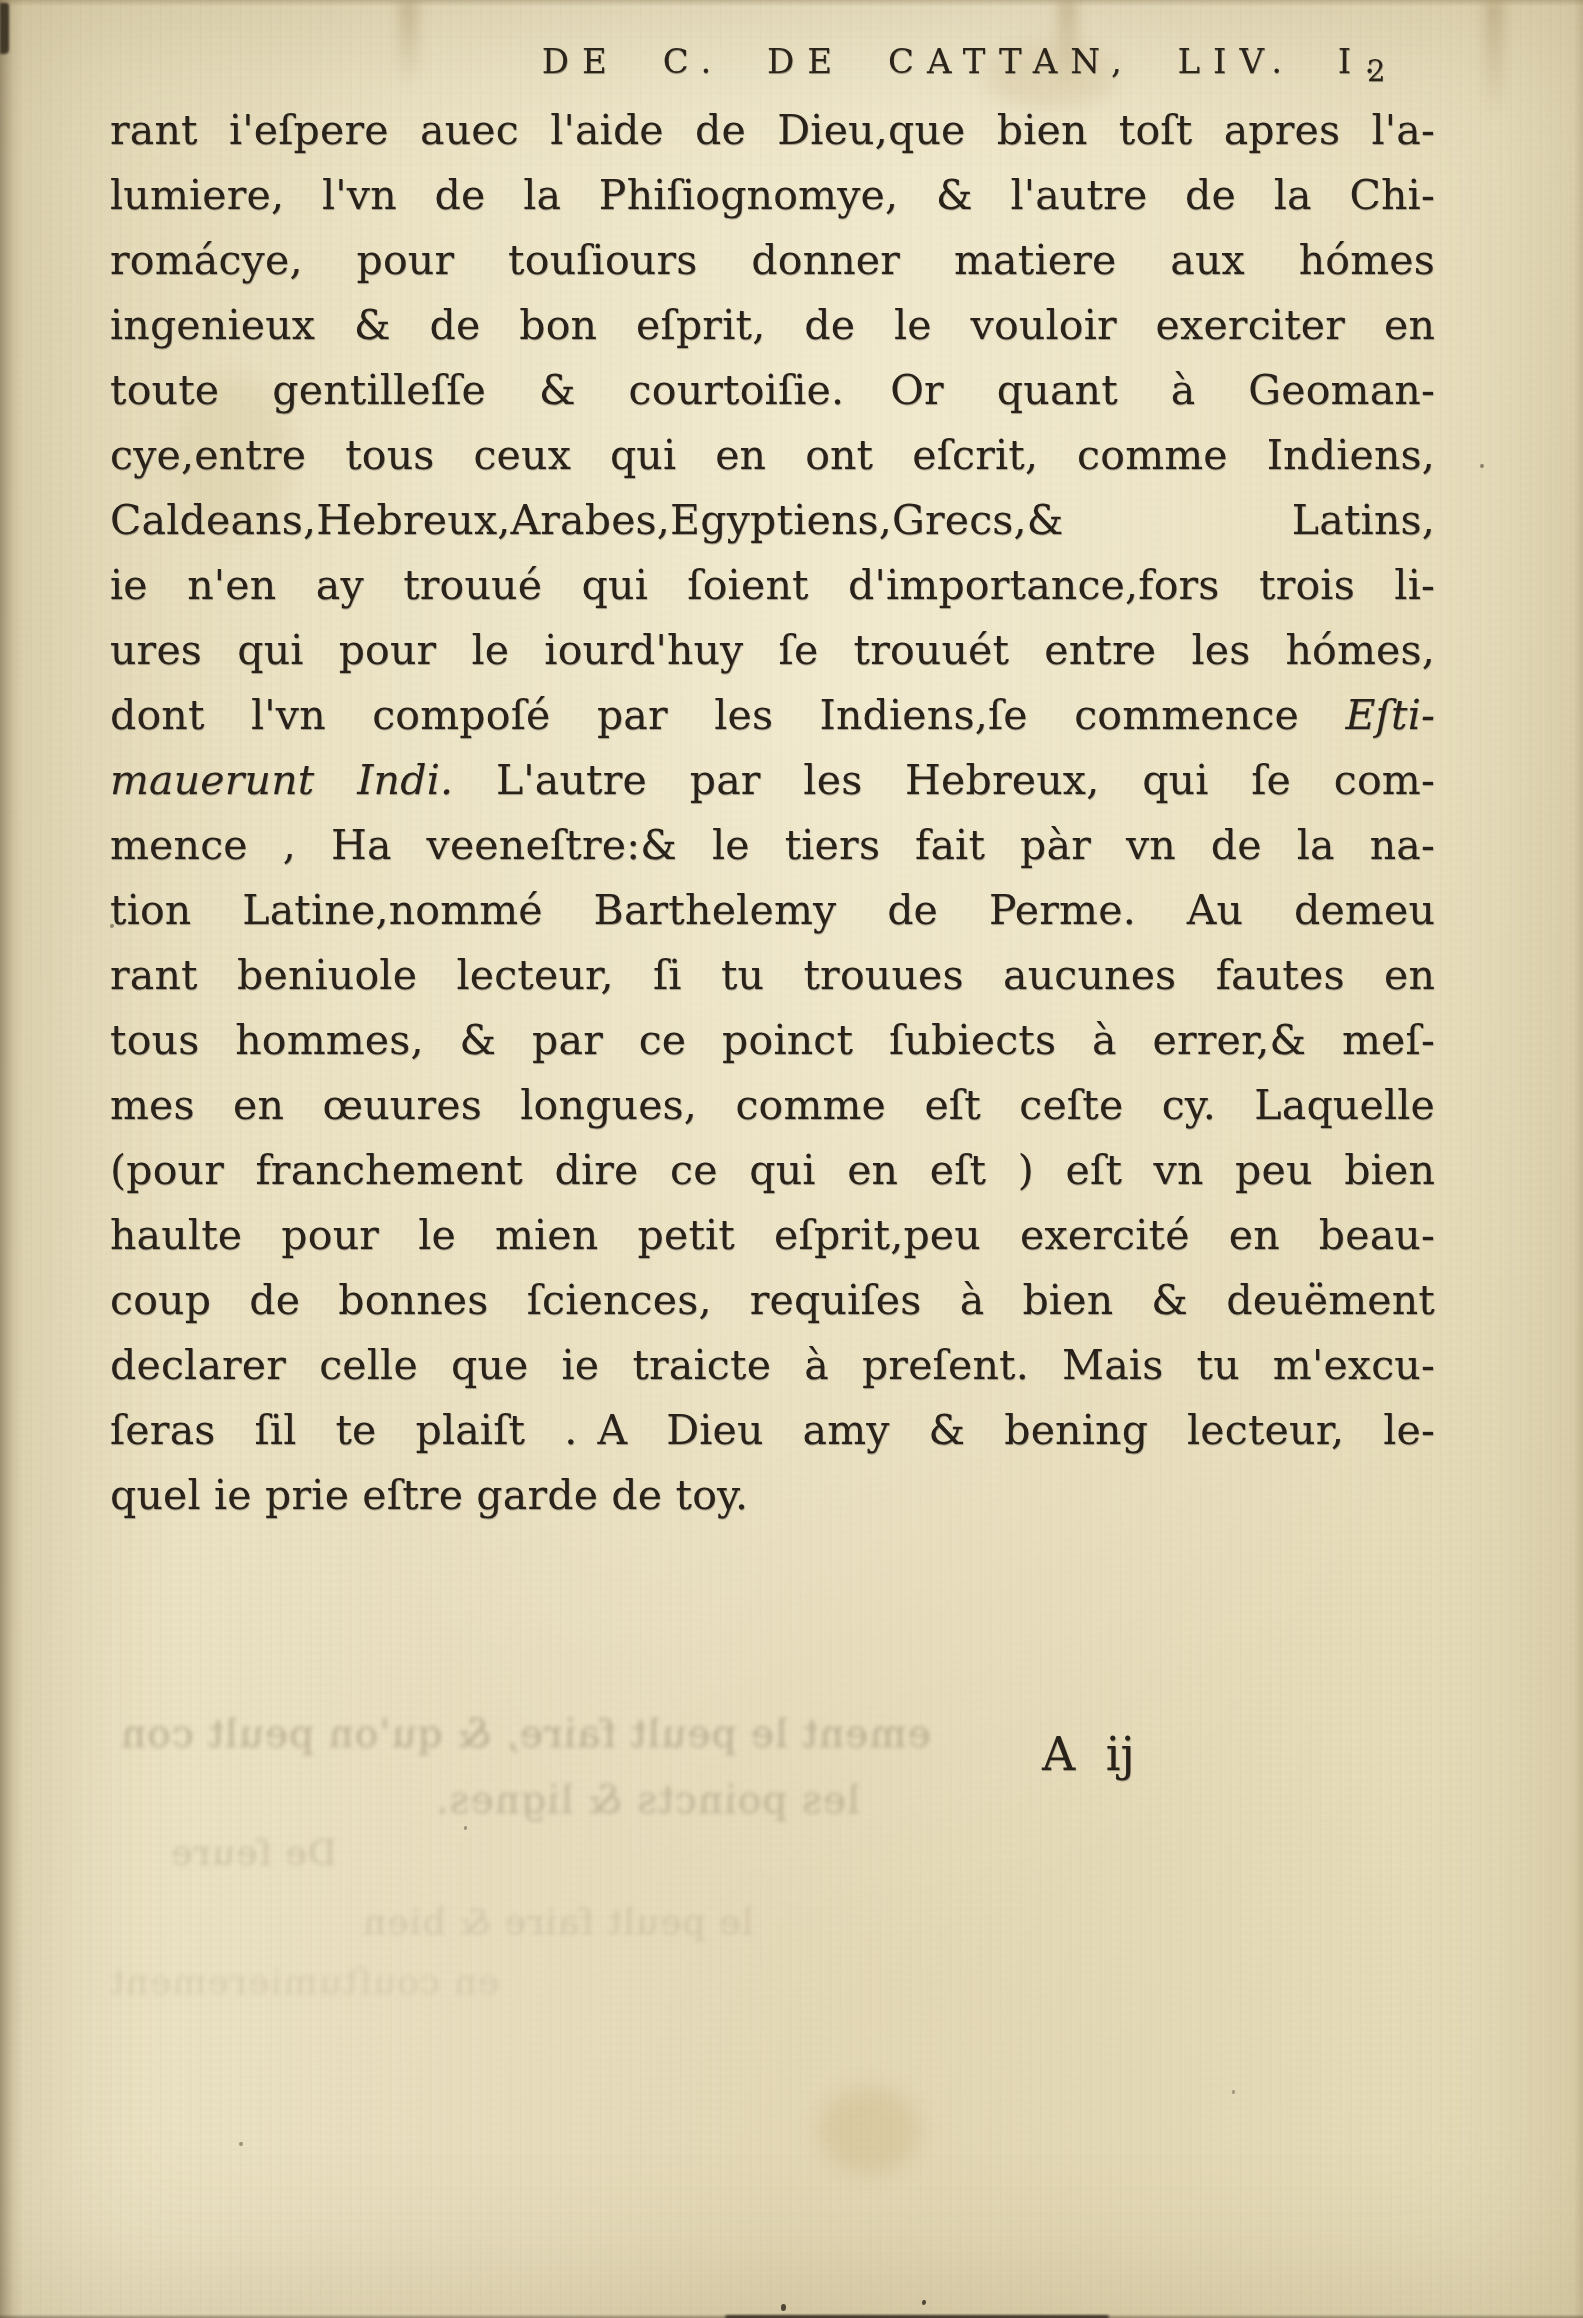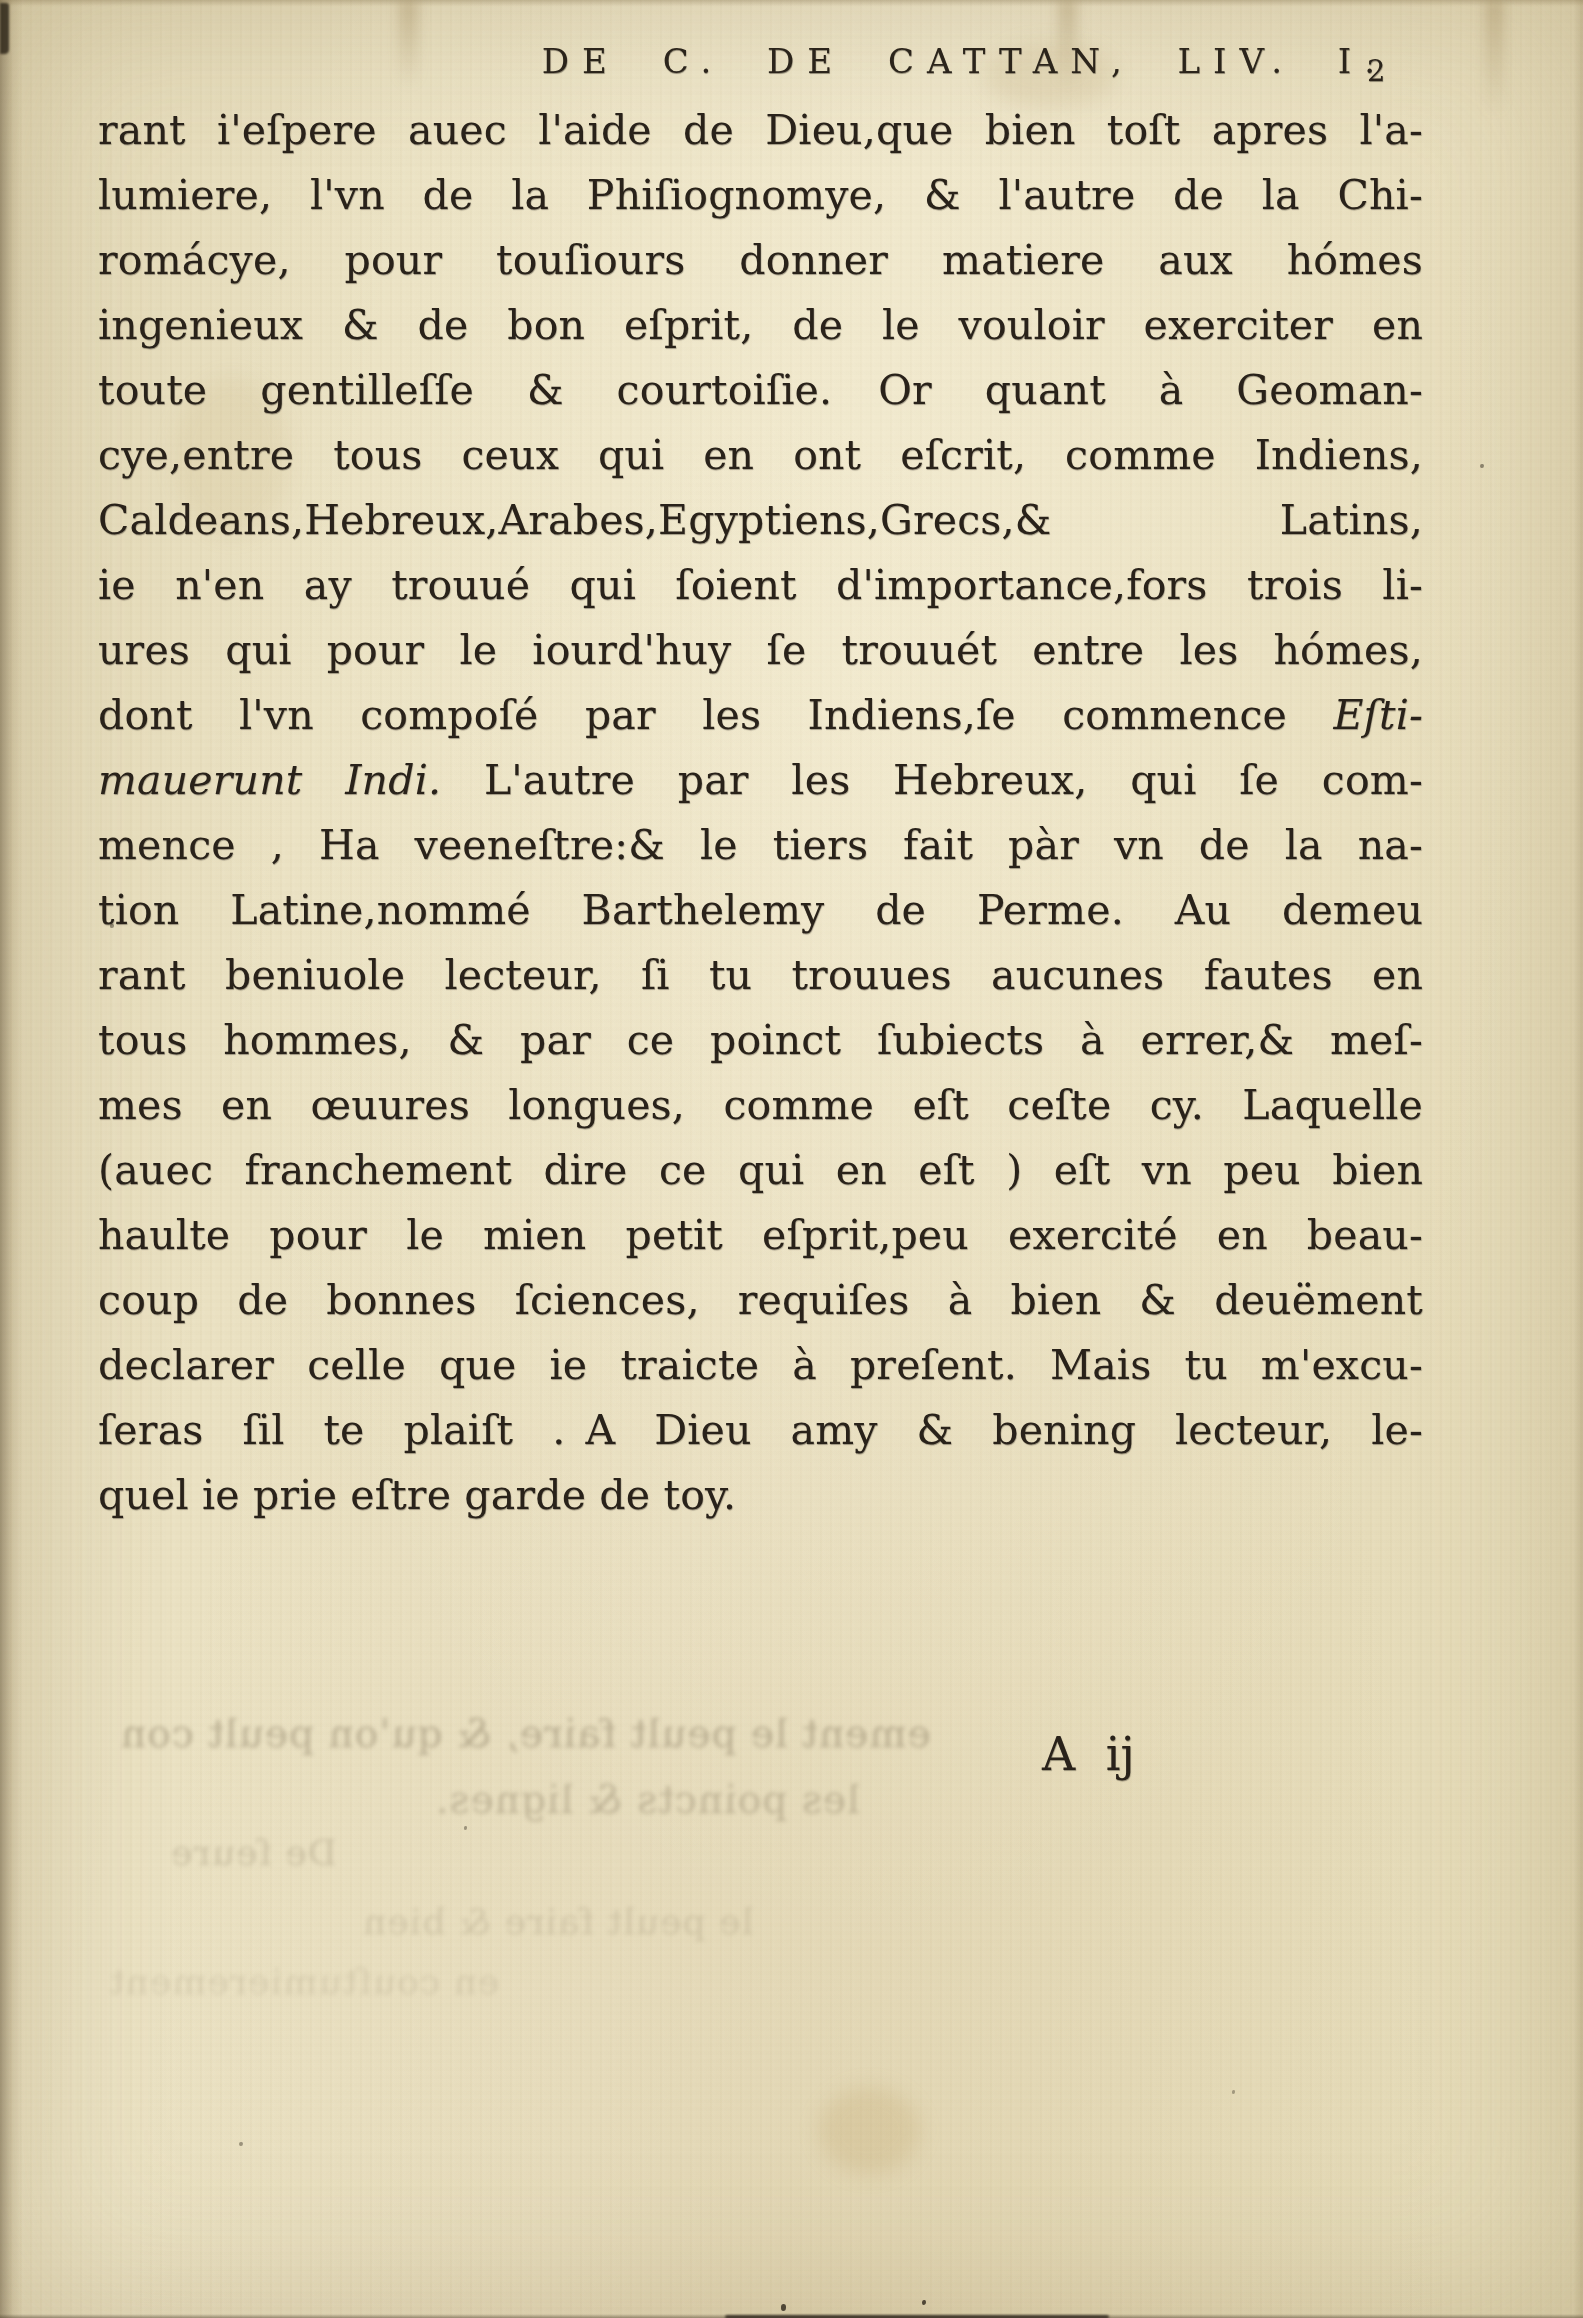--- a/index.html
+++ b/index.html
@@ -38,21 +38,21 @@
   
   .running-head{
     position:absolute;left:214px;top:41px;width:1174px;
     text-align:right;font-size:34px;letter-spacing:13px;word-spacing:19px;
     color:#2b241b;text-shadow:0.4px 0.6px 0.7px rgba(43,36,27,0.45);
     white-space:nowrap;}
   .folio{
     position:absolute;left:1367px;top:54px;font-size:29px;color:#2b241b;
     text-shadow:0.4px 0.6px 0.7px rgba(43,36,27,0.45);}
   
-  .body-block{position:absolute;left:98px;top:103px;width:1325px;}
+  .body-block{position:absolute;left:110px;top:103px;width:1325px;}
   .bodyline{
     height:65px;line-height:55px;font-size:41px;letter-spacing:0.2px;
     text-align:justify;white-space:normal;
     color:#29221a;text-shadow:0.5px 0.7px 0.8px rgba(41,34,26,0.38);}
   .bodyline::after{content:"";display:inline-block;width:100%;height:0;}
   .bodyline.nojust{text-align:left;}
   .bodyline.nojust::after{content:none;}
   .it{font-style:italic;}
   .gap{display:inline-block;height:0.7px;}
   
@@ -106,21 +106,21 @@
       <div class="bodyline"><span>Caldeans,Hebreux,Arabes,Egyptiens,Grecs,&amp; Latins,</span></div>
       <div class="bodyline"><span>ie n'en ay trouué qui ſoient d'importance,fors trois li-</span></div>
       <div class="bodyline"><span>ures qui pour le iourd'huy ſe trouuét entre les hómes,</span></div>
       <div class="bodyline"><span>dont l'vn compoſé par les Indiens,ſe commence </span><span class="it">Eſti-</span></div>
       <div class="bodyline"><span class="it">mauerunt Indi.</span><span> L'autre par les Hebreux, qui ſe com-</span></div>
       <div class="bodyline"><span>mence , Ha veeneſtre:&amp; le tiers fait pàr vn de la na-</span></div>
       <div class="bodyline"><span>tion Latine,nommé Barthelemy de Perme. Au demeu</span></div>
       <div class="bodyline"><span>rant beniuole lecteur, ſi tu trouues aucunes fautes en</span></div>
       <div class="bodyline"><span>tous hommes, &amp; par ce poinct ſubiects à errer,&amp; meſ-</span></div>
       <div class="bodyline"><span>mes en œuures longues, comme eſt ceſte cy. Laquelle</span></div>
-      <div class="bodyline"><span>(auec franchement dire ce qui en eſt ) eſt vn peu bien</span></div>
+      <div class="bodyline"><span>(pour franchement dire ce qui en eſt ) eſt vn peu bien</span></div>
       <div class="bodyline"><span>haulte pour le mien petit eſprit,peu exercité en beau-</span></div>
       <div class="bodyline"><span>coup de bonnes ſciences, requiſes à bien &amp; deuëment</span></div>
       <div class="bodyline"><span>declarer celle que ie traicte à preſent. Mais tu m'excu-</span></div>
       <div class="bodyline"><span>ſeras ſil te plaiſt .</span><span class="gap" style="width: 20px;"></span><span>A Dieu amy &amp; bening lecteur, le-</span></div>
       <div class="bodyline nojust"><span>quel ie prie eſtre garde de toy.</span></div>
     </div>
 
   <div class="sig-mark">A ij</div>
 
   <div>

